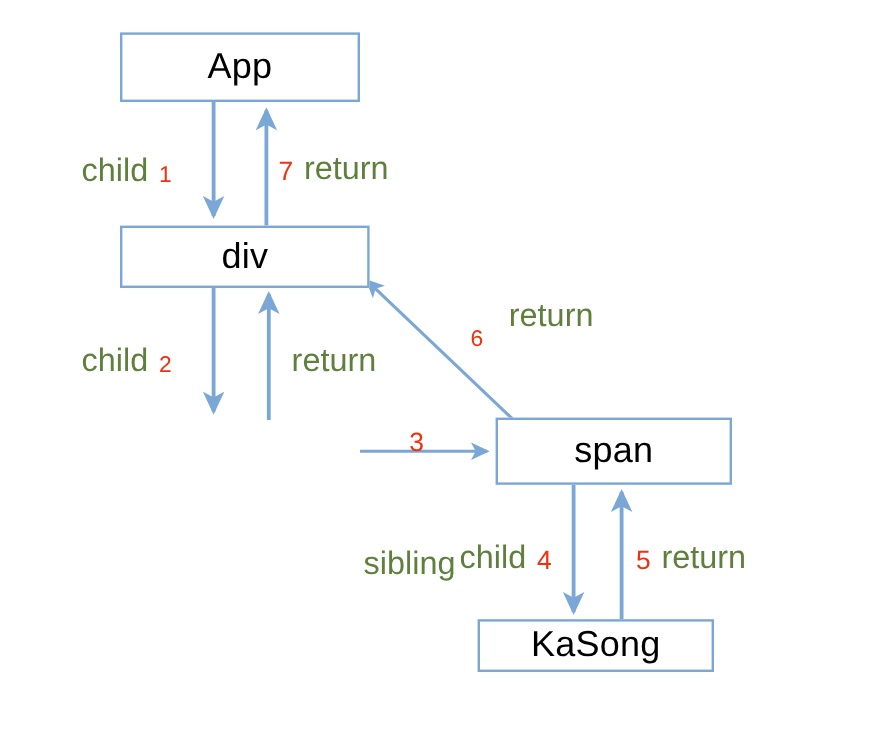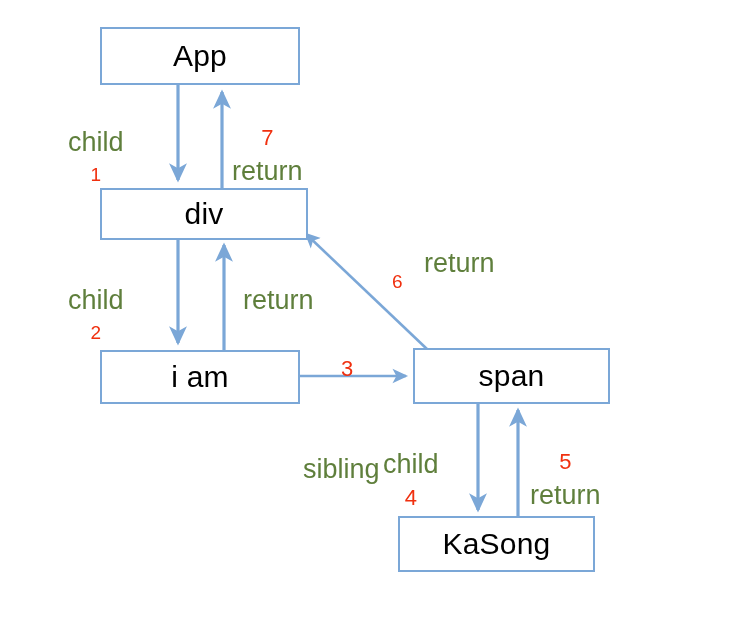--- a/index.html
+++ b/index.html
@@ -47,23 +47,22 @@
   .label .num {
     color: #F0300F;
     font-size: 22px;
   }
   .label .num-sm {
     color: #F0300F;
     font-size: 19px;
   }
   .lbl-row {
     display: inline-flex;
-    align-items: center;
+    align-items: flex-end;
     gap: 9px;
-    flex-direction: column;
   }
 </style>
 </head>
 <body>
 
 <div id="canvas">
 
   <svg class="edge-svg" viewBox="0 0 744 617">
     <defs>
       <marker id="arrowhead" markerWidth="7" markerHeight="7" refX="5.2" refY="3.2" orient="auto" markerUnits="strokeWidth">
@@ -105,29 +104,26 @@
   </svg>
 
   <div class="node" style="left:100px; top:27px; width:200px; height:58px;">
     <span>App</span>
   </div>
 
   <div class="node" style="left:100px; top:188px; width:208px; height:52px;">
     <span>div</span>
   </div>
 
-  <div class="node" style="left:100px; top:350px; width:200px; height:54px;">
-    <span>i am</span>
-  </div>
 
   <div class="node" style="left:413px; top:348px; width:197px; height:56px;">
     <span>span</span>
   </div>
 
-  <div class="node" style="left:398px; top:516px; width:197px; height:56px;">
+  <div class="node" style="left:398px; top:516px; width:197px; height:44px;">
     <span>KaSong</span>
   </div>
 
   <div class="label lbl-row" style="left:68px; top:129px;">
     <span>child</span>
     <span class="num-sm">1</span>
   </div>
 
   <div class="label lbl-row" style="left:232px; top:127px;">
     <span class="num">7</span>

